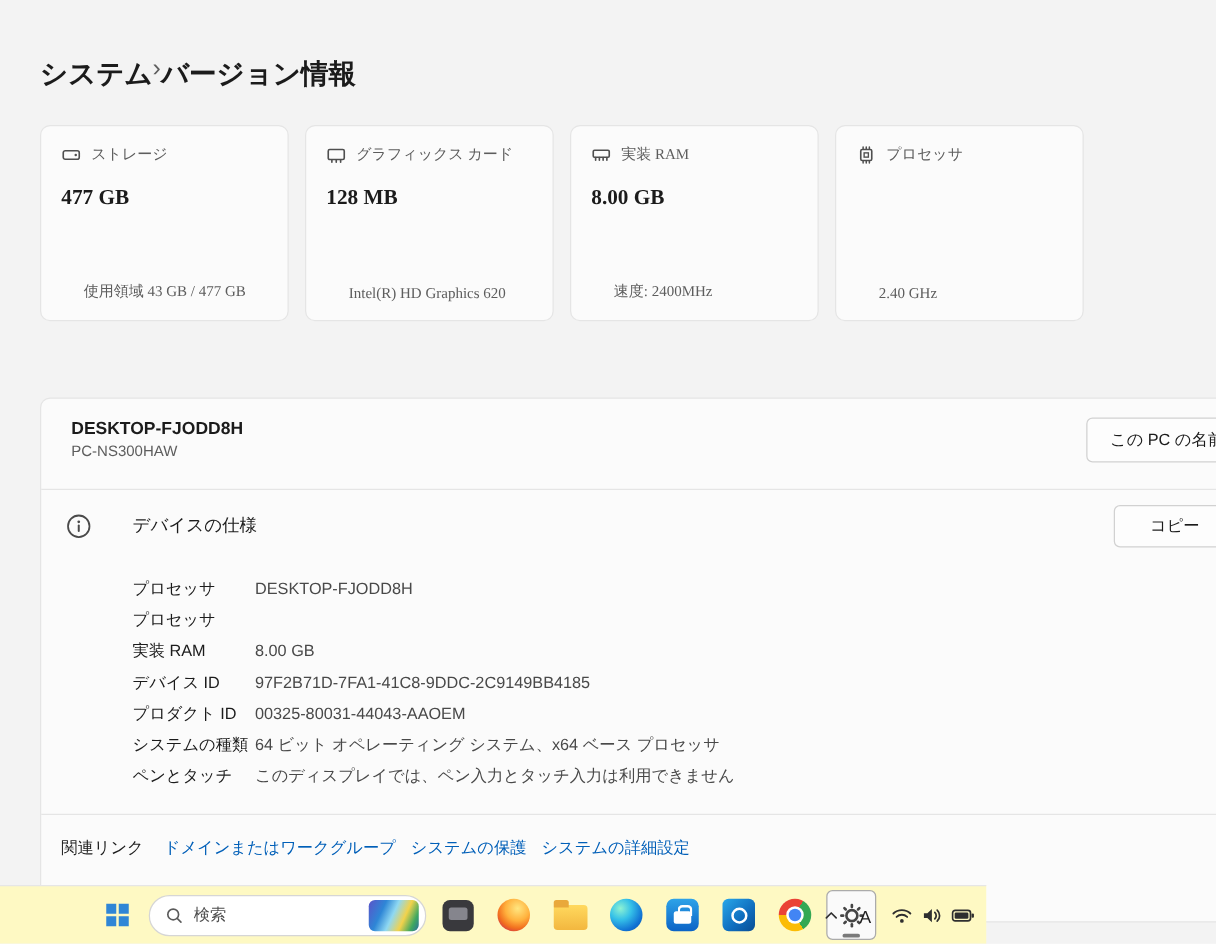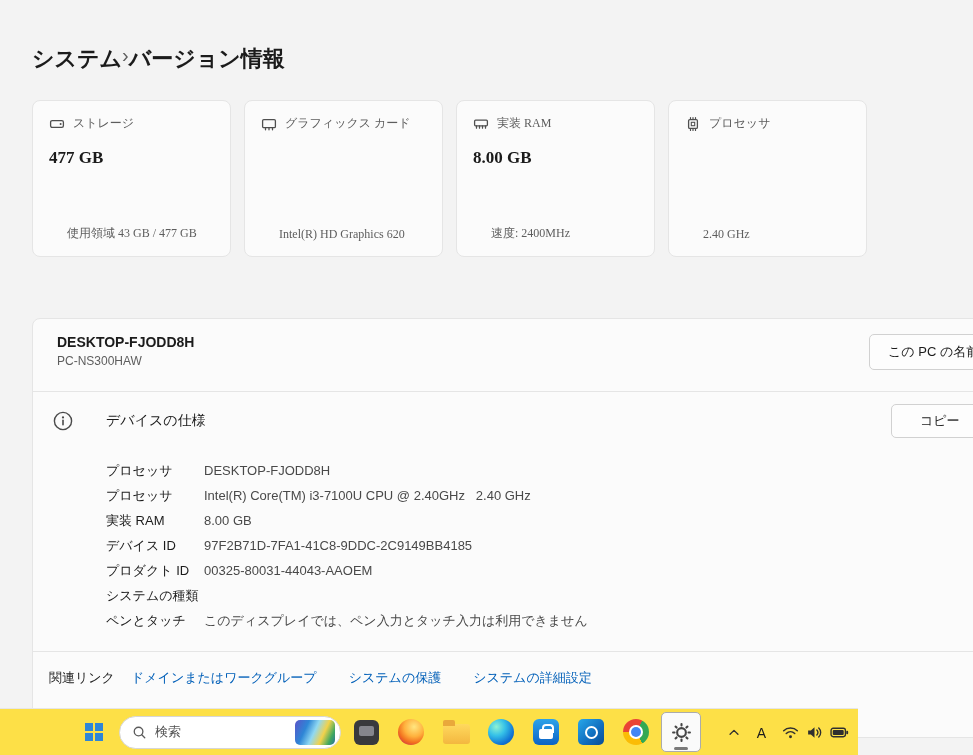--- a/index.html
+++ b/index.html
@@ -35,25 +35,25 @@
   .specs-header { height:58px; position:relative; display:flex; align-items:center; padding-left:20px; }
   .info-icon { width:20px; height:20px; display:inline-flex; }
   .specs-title { position:absolute; left:73px; font-size:14px; }
   .copy-btn { position:absolute; left:858px; top:12px; height:34px; padding:0 28px; }
   .specs-rows { padding:8px 0 18px 73px; }
   .spec-row { display:flex; font-size:13px; line-height:25px; }
   .spec-label { width:98px; flex:0 0 auto; color:#1b1b1b; }
   .spec-value { color:#494949; white-space:pre-wrap; }
   .sec-related { border-top:1px solid #e5e5e5; height:52px; display:flex; align-items:center; padding-left:16px; font-size:13px; }
   .related-label { width:82px; flex:0 0 auto; color:#1b1b1b; }
-  .related-links { display:flex; gap:32px; }
+  .related-links { display:flex; gap:12px; }
   .link { color:#005fb8; cursor:pointer; }
 
   
-  .taskbar { position:absolute; left:0; bottom:0; width:858px; height:47px; background:#fde047; border-top:1px solid #e6e6e6; z-index:5; display:flex; align-items:center; }
+  .taskbar { position:absolute; left:0; bottom:0; width:789px; height:47px; background:#fef9c3; border-top:1px solid #e6e6e6; z-index:5; display:flex; align-items:center; }
   .tb-left { display:flex; align-items:center; gap:5px; margin-left:74px; }
   .tb-btn { width:40px; height:40px; border-radius:5px; display:flex; align-items:center; justify-content:center; position:relative; cursor:pointer; flex:0 0 auto; }
   .tb-btn.active { background:#fafafa; border:1px solid #ababab; }
   .tb-btn.active::after { content:""; position:absolute; bottom:1px; left:50%; transform:translateX(-50%); width:14px; height:3px; border-radius:2px; background:#7a7a7a; }
   .start-logo { display:grid; grid-template-columns:8px 8px; grid-template-rows:8px 8px; gap:1.6px; }
   .start-logo span { background:#2f86d6; }
   .search-pill { height:33px; width:222px; background:#ffffff; border:1px solid #d6d6d6; border-radius:17px; display:flex; align-items:center; padding:0 5px 0 12px; gap:8px; cursor:pointer; }
   .search-text { font-size:13px; color:#4f4f4f; flex:1; }
   .search-art { width:40px; height:25px; border-radius:5px; flex:0 0 auto;
     background:linear-gradient(115deg,#5a54c9 0%,#2e86d6 28%,#8fd8f2 48%,#f2d24b 68%,#3fa85f 86%,#2b6e9e 100%); }
@@ -105,20 +105,21 @@
   <div class="card">
     <div class="card-head">
       <span class="card-icon">
         <svg viewBox="0 0 16 16" width="16" height="16">
             <rect x="1.6" y="3.6" width="12.8" height="8" rx="1.2" fill="none" stroke="#4f4f4f" stroke-width="1.3"></rect>
             <path d="M4.5 11.8 v2 M8 11.8 v2 M11.5 11.8 v2" stroke="#4f4f4f" stroke-width="1.3" stroke-linecap="round"></path>
           </svg>
       </span>
       <span class="card-label">グラフィックス カード</span>
     </div>
+    <div class="card-value">128 MB</div>
     <div class="card-foot">Intel(R) HD Graphics 620</div>
   </div>
   <div class="card">
     <div class="card-head">
       <span class="card-icon">
         <svg viewBox="0 0 16 16" width="16" height="16">
             <rect x="1.6" y="4.2" width="12.8" height="5.6" rx="1" fill="none" stroke="#4f4f4f" stroke-width="1.3"></rect>
             <path d="M3.5 10 v2.2 M6.5 10 v2.2 M9.5 10 v2.2 M12.5 10 v2.2" stroke="#4f4f4f" stroke-width="1.3" stroke-linecap="round"></path>
           </svg>
       </span>
@@ -161,36 +162,36 @@
       <span class="specs-title">デバイスの仕様</span>
       <button class="btn copy-btn">コピー</button>
     </div>
     <div class="specs-rows">
       <div class="spec-row">
         <span class="spec-label">プロセッサ</span>
         <span class="spec-value">DESKTOP-FJODD8H</span>
       </div>
       <div class="spec-row">
         <span class="spec-label">プロセッサ</span>
-        <span class="spec-value">Intel(R) Core(TM) i3-7100U CPU @ 2.40GHz   2.40 GHz</span>
       </div>
       <div class="spec-row">
         <span class="spec-label">実装 RAM</span>
         <span class="spec-value">8.00 GB</span>
       </div>
       <div class="spec-row">
         <span class="spec-label">デバイス ID</span>
         <span class="spec-value">97F2B71D-7FA1-41C8-9DDC-2C9149BB4185</span>
       </div>
       <div class="spec-row">
         <span class="spec-label">プロダクト ID</span>
         <span class="spec-value">00325-80031-44043-AAOEM</span>
       </div>
       <div class="spec-row">
         <span class="spec-label">システムの種類</span>
+        <span class="spec-value">64 ビット オペレーティング システム、x64 ベース プロセッサ</span>
       </div>
       <div class="spec-row">
         <span class="spec-label">ペンとタッチ</span>
         <span class="spec-value">このディスプレイでは、ペン入力とタッチ入力は利用できません</span>
       </div>
     </div>
   </div>
 
   <div class="sec-related">
     <span class="related-label">関連リンク</span>

